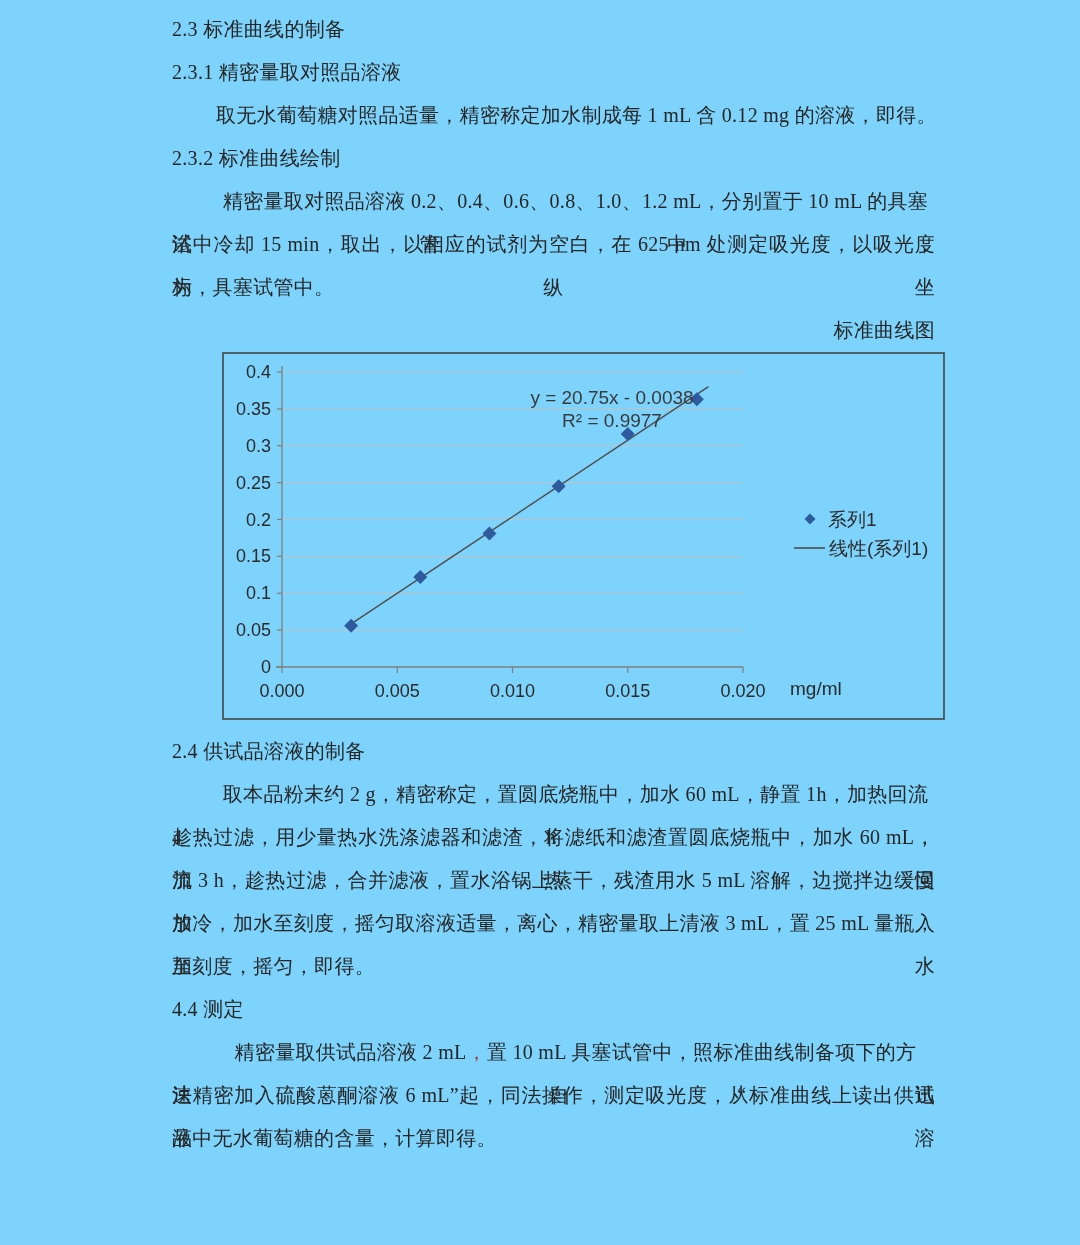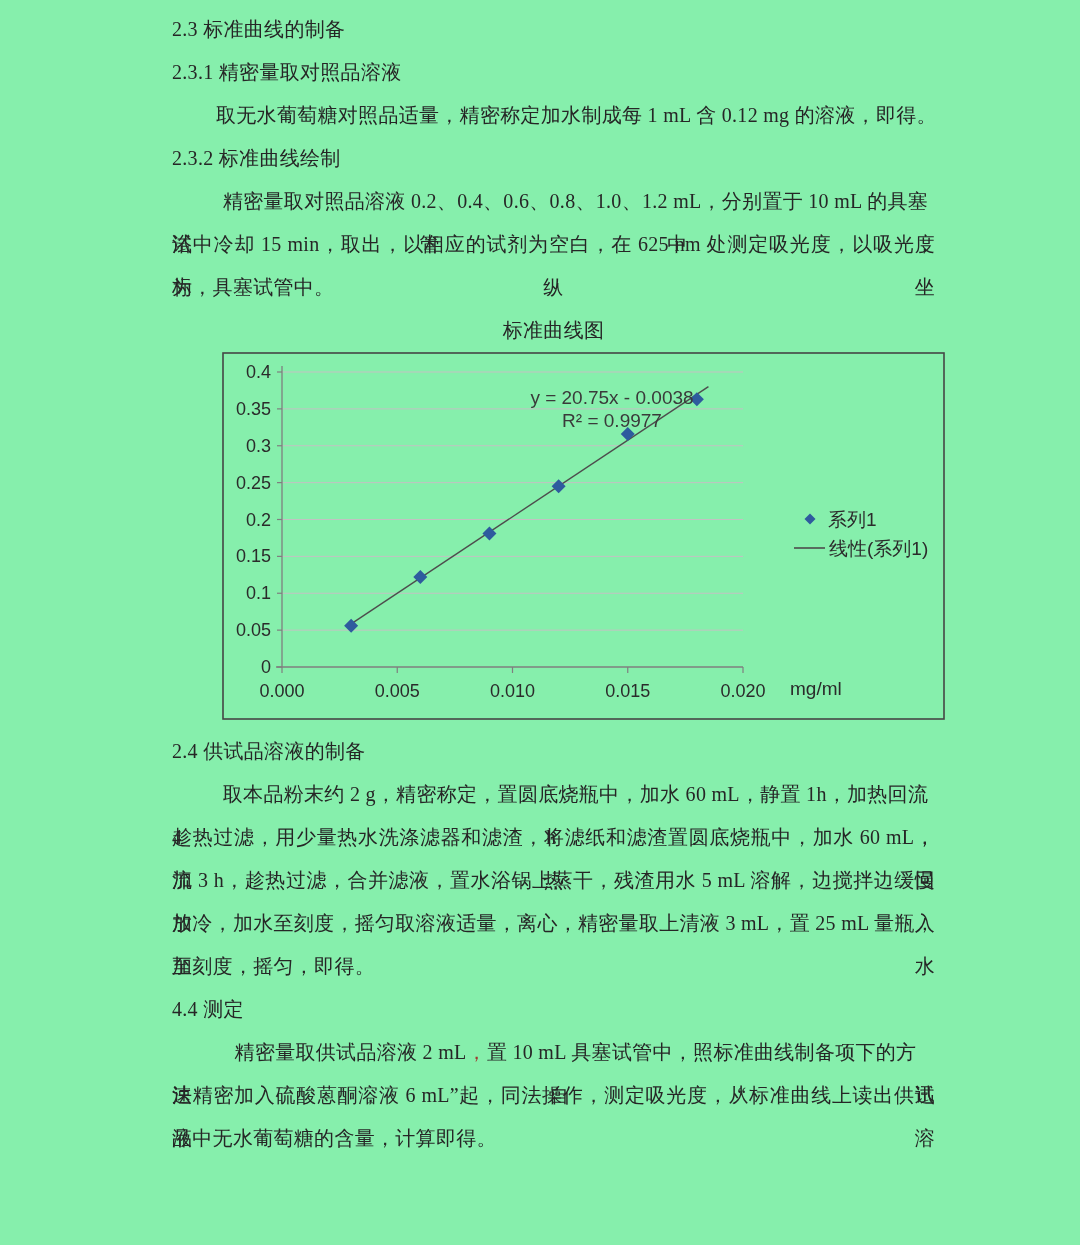--- a/index.html
+++ b/index.html
@@ -1,39 +1,39 @@
 <!DOCTYPE html>
 <html><head>
 <meta charset="utf-8">
 <style>
   html,body{margin:0;padding:0;background:#f4f4f4;}
   .page{
     position:relative;
     width:1080px;height:1245px;
-    background:#86efac;
+    background:#7dd3fc;
     box-sizing:border-box;
     padding:8px 145px 0 172px;
     font-family:"Liberation Serif","DejaVu Serif",serif;
     color:#262626;
     overflow:hidden;
   }
   .line{
     height:43px;
     line-height:43px;
     font-size:20px;
     letter-spacing:0.3px;
     white-space:nowrap;
   }
   .line.justify{
     white-space:normal;
     text-align:justify;
     text-align-last:justify;
   }
   .line.indent{ text-indent:44px;text-align:center; }
-  .line.center{ text-align:center; }
+  .line.center{ text-align:right; }
   .chart-block{
     width:723px;height:368px;
     margin-left:50px;
     margin-bottom:10px;
   }
   .chart-block svg text{
     font-family:"Liberation Sans","DejaVu Sans",sans-serif;
   }
 </style>
 </head>

